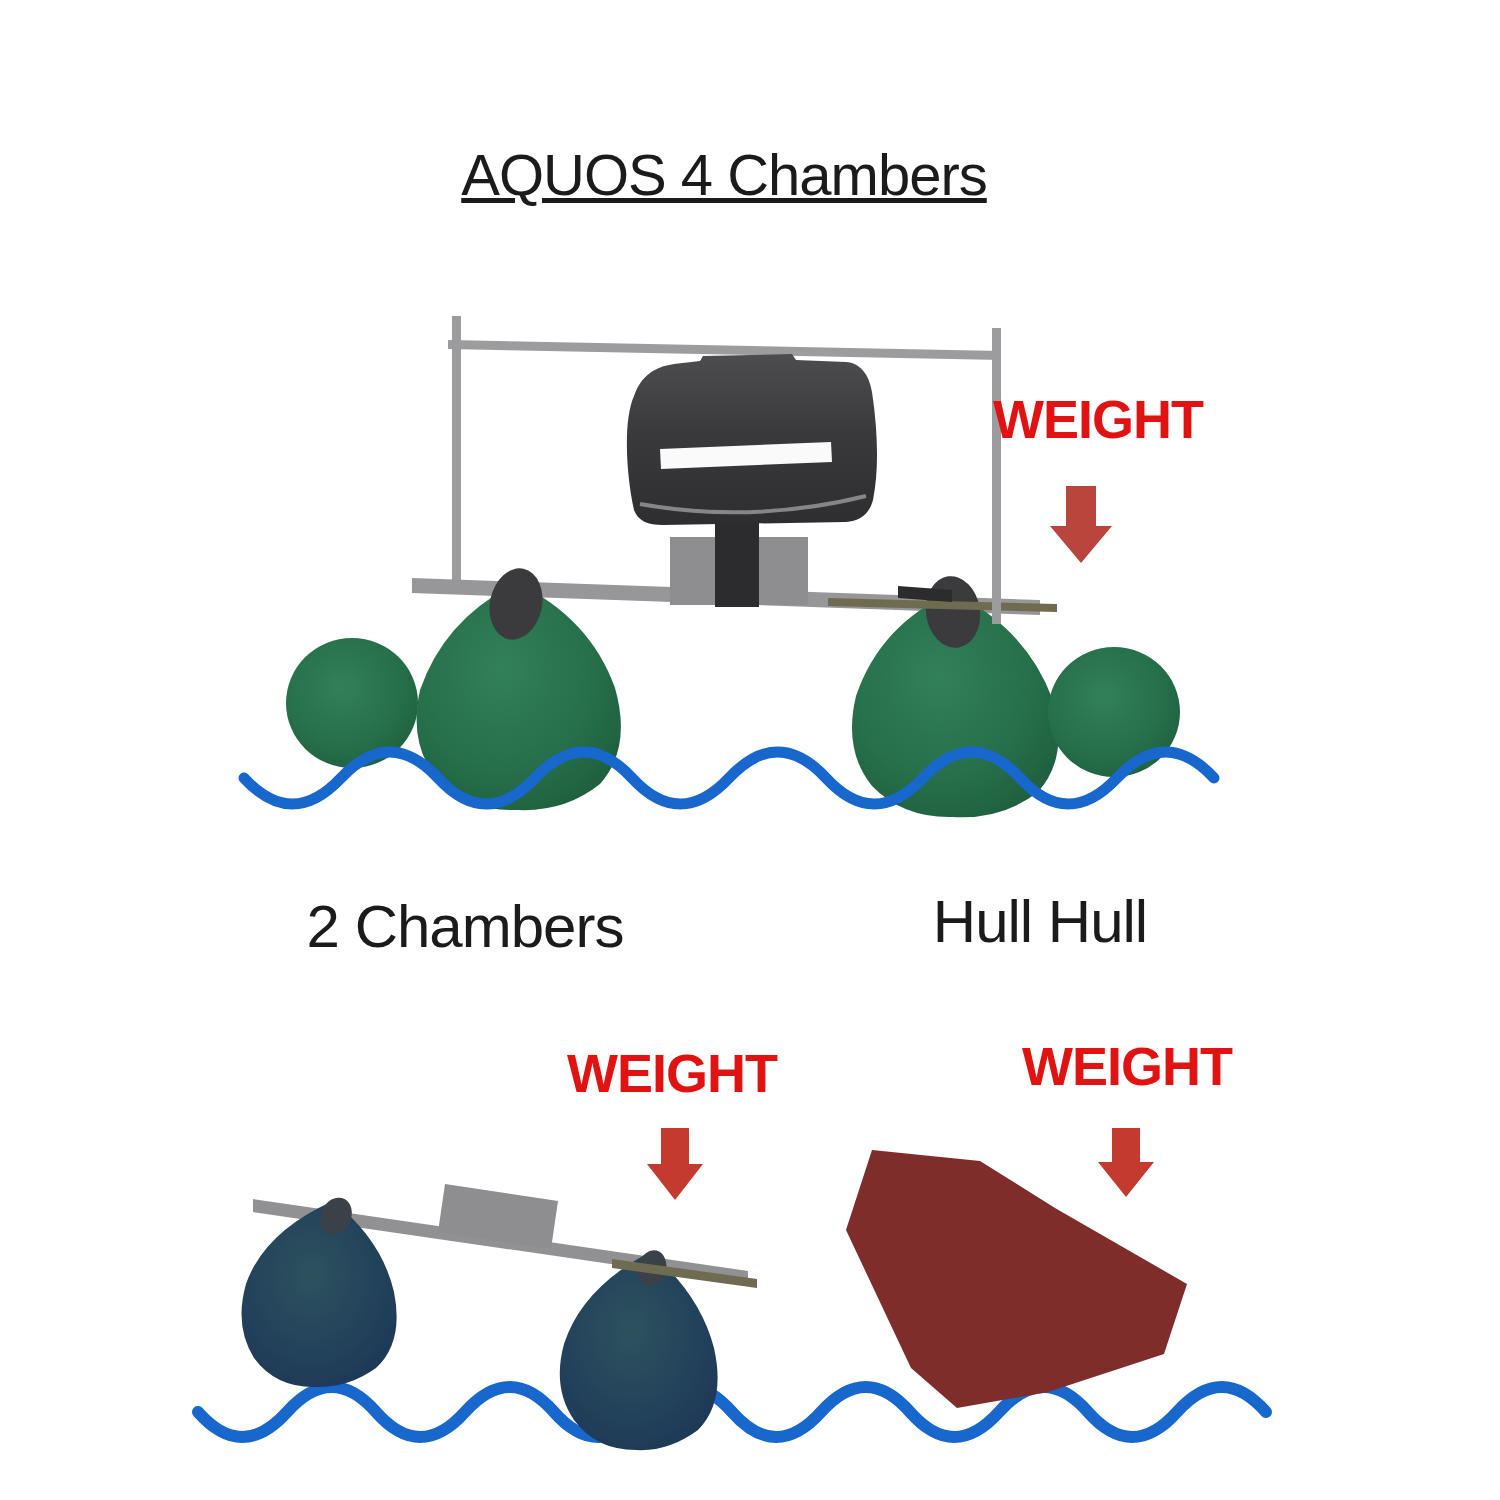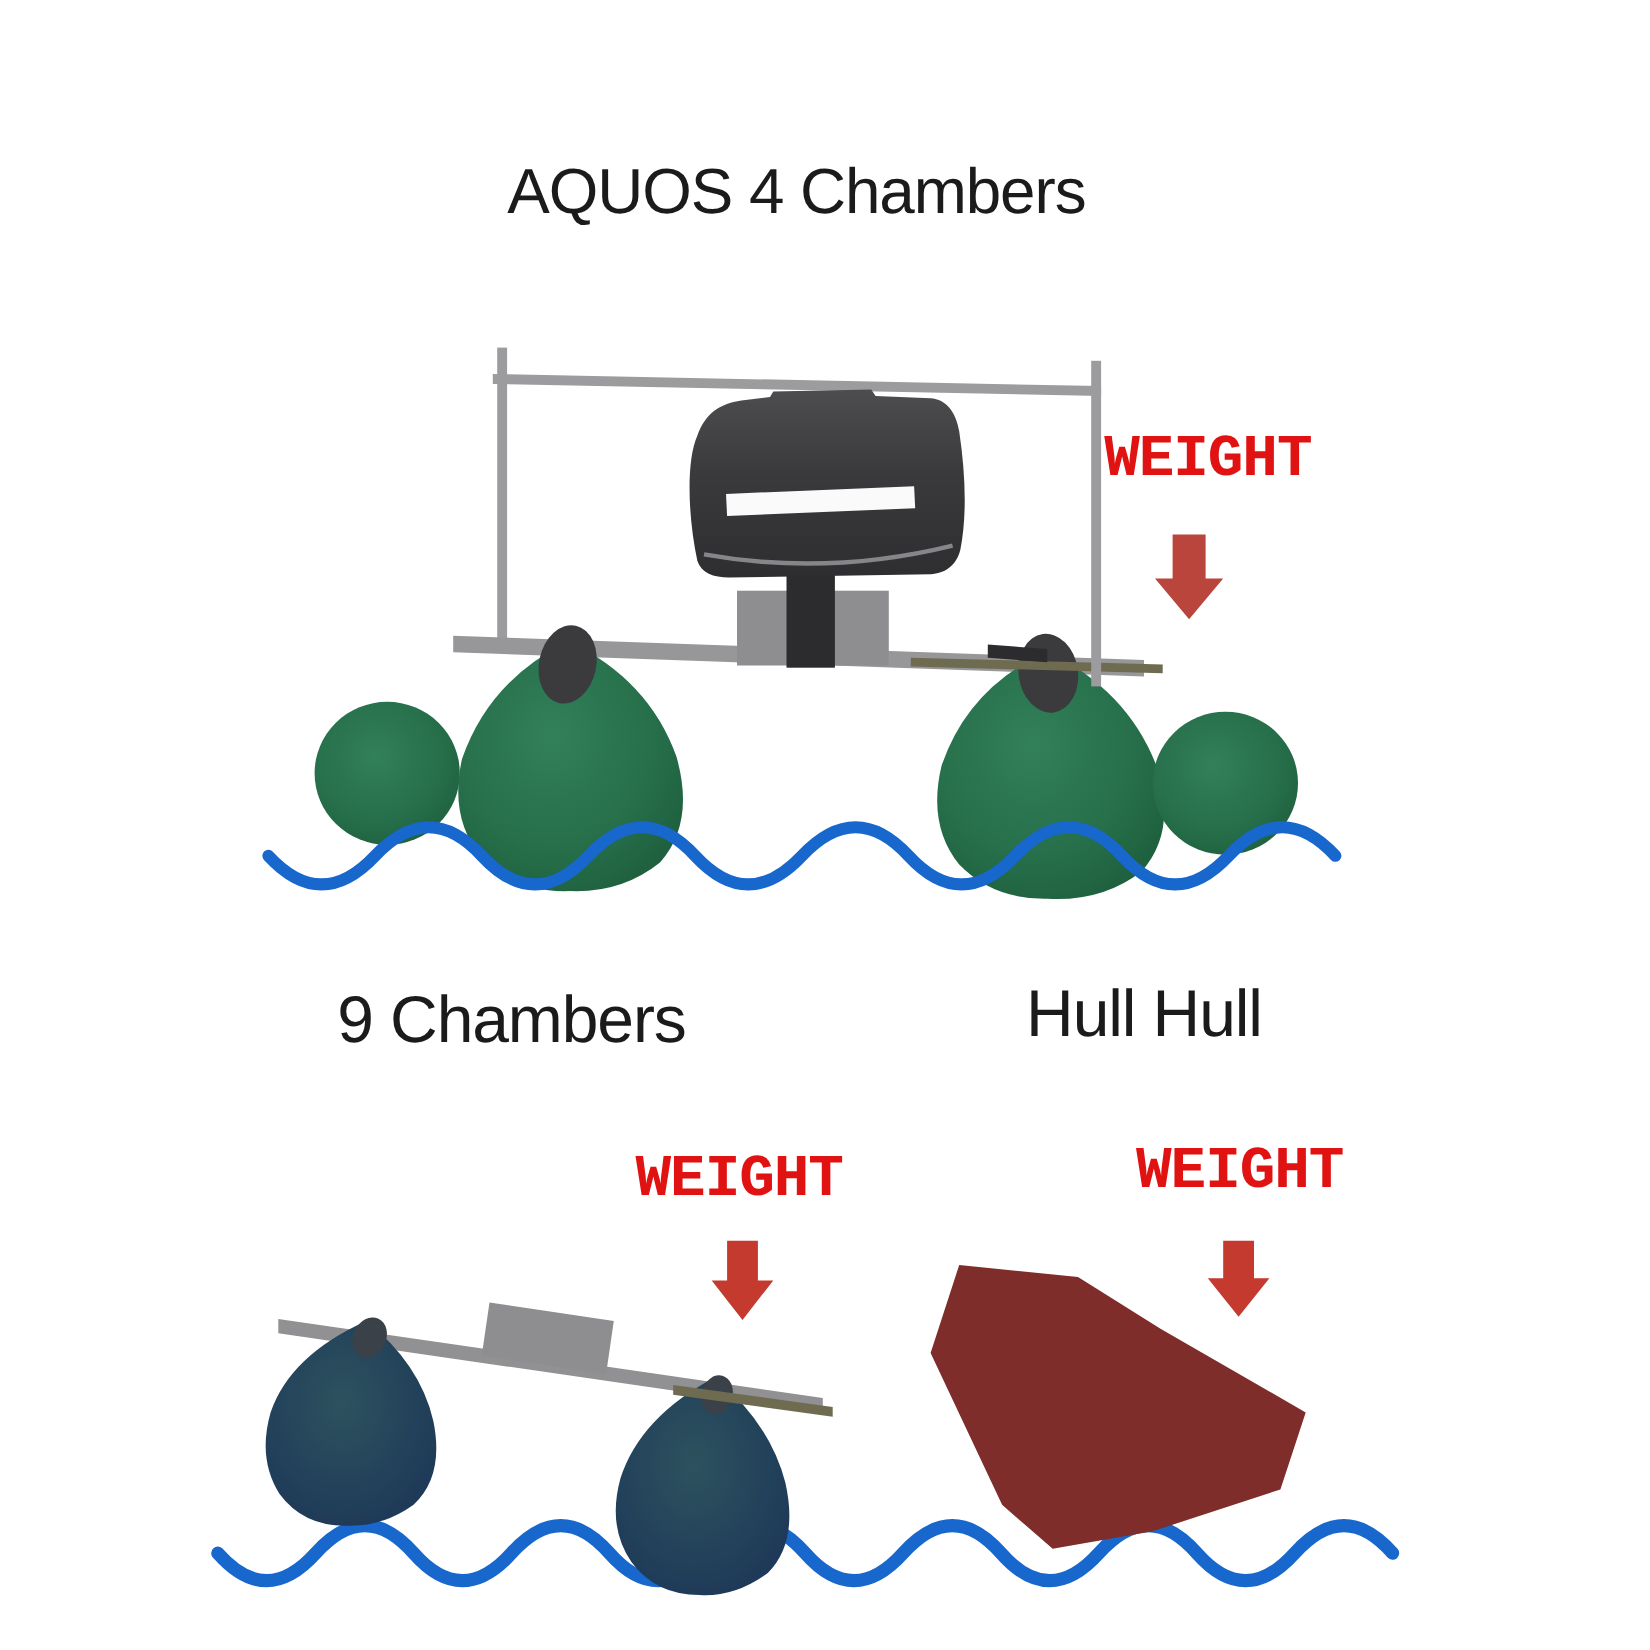--- a/index.html
+++ b/index.html
@@ -14,21 +14,21 @@
   .label {
     position: absolute;
     transform: translateX(-50%);
     white-space: nowrap;
     line-height: 1;
     letter-spacing: -1px;
     user-select: none;
   }
   .title-label   { font-size: 58px; font-weight: 400; }
   .section-label { font-size: 60px; font-weight: 400; }
-  .weight-label  { font-size: 54px; font-weight: 700; font-family: Liberation Mono, monospace; }
+  .weight-label  { font-size: 54px; font-weight: 700; }
 </style>
 </head>
 <body>
 
 <svg id="scene" width="1500" height="1500" viewBox="0 0 1500 1500">
   <defs>
     <radialGradient id="gGrad" cx="42%" cy="38%" r="75%">
       <stop offset="0%" stop-color="#32805a"></stop>
       <stop offset="60%" stop-color="#266f4a"></stop>
       <stop offset="100%" stop-color="#1d5c3b"></stop>
@@ -96,23 +96,23 @@
     <polygon points="661,1128 689,1128 689,1164 703,1164 675,1200 647,1164 661,1164" fill="#c43a2e"></polygon>
   </g>
 
   <g>
     <path d="M 872 1150 L 980 1161 L 1055 1208 L 1187 1284 L 1164 1354
              L 1048 1392 L 957 1408 L 911 1368 L 846 1230 Z" fill="#7e2d2b"></path>
     <polygon points="1112,1128 1140,1128 1140,1162 1154,1162 1126,1197 1098,1162 1112,1162" fill="#c43a2e"></polygon>
   </g>
 </svg>
 
-<div class="label title-label" style="left: 724px; top: 146px; color: rgb(27, 27, 27);">AQUOS 4 Chambers</div>
+<div class="label title-label" style="left: 724px; top: 146px; color: rgb(27, 27, 27); text-decoration: underline;">AQUOS 4 Chambers</div>
 
 <div class="label weight-label" style="left: 1098px; top: 392px; color: rgb(225, 18, 18);">WEIGHT</div>
 
-<div class="label section-label" style="left: 465px; top: 897px; color: rgb(27, 27, 27);">9 Chambers</div>
+<div class="label section-label" style="left: 465px; top: 897px; color: rgb(27, 27, 27);">2 Chambers</div>
 
 <div class="label section-label" style="left: 1040px; top: 892px; color: rgb(27, 27, 27);">Hull Hull</div>
 
 <div class="label weight-label" style="left: 672px; top: 1046px; color: rgb(225, 18, 18);">WEIGHT</div>
 
 <div class="label weight-label" style="left: 1127px; top: 1039px; color: rgb(225, 18, 18);">WEIGHT</div>
 
 </body></html>

